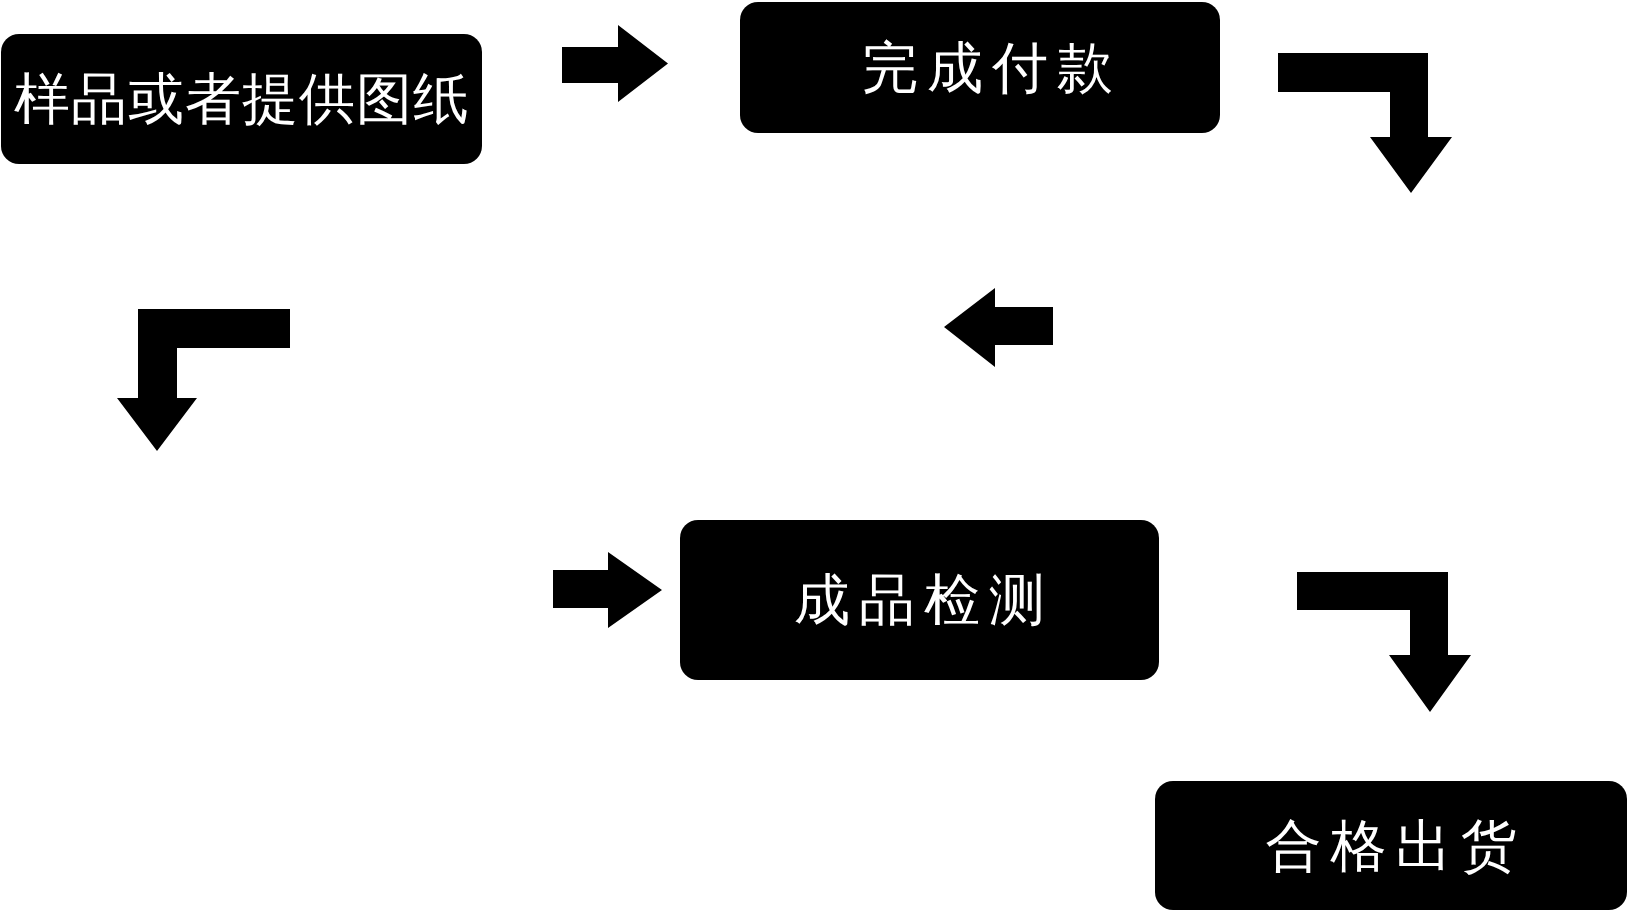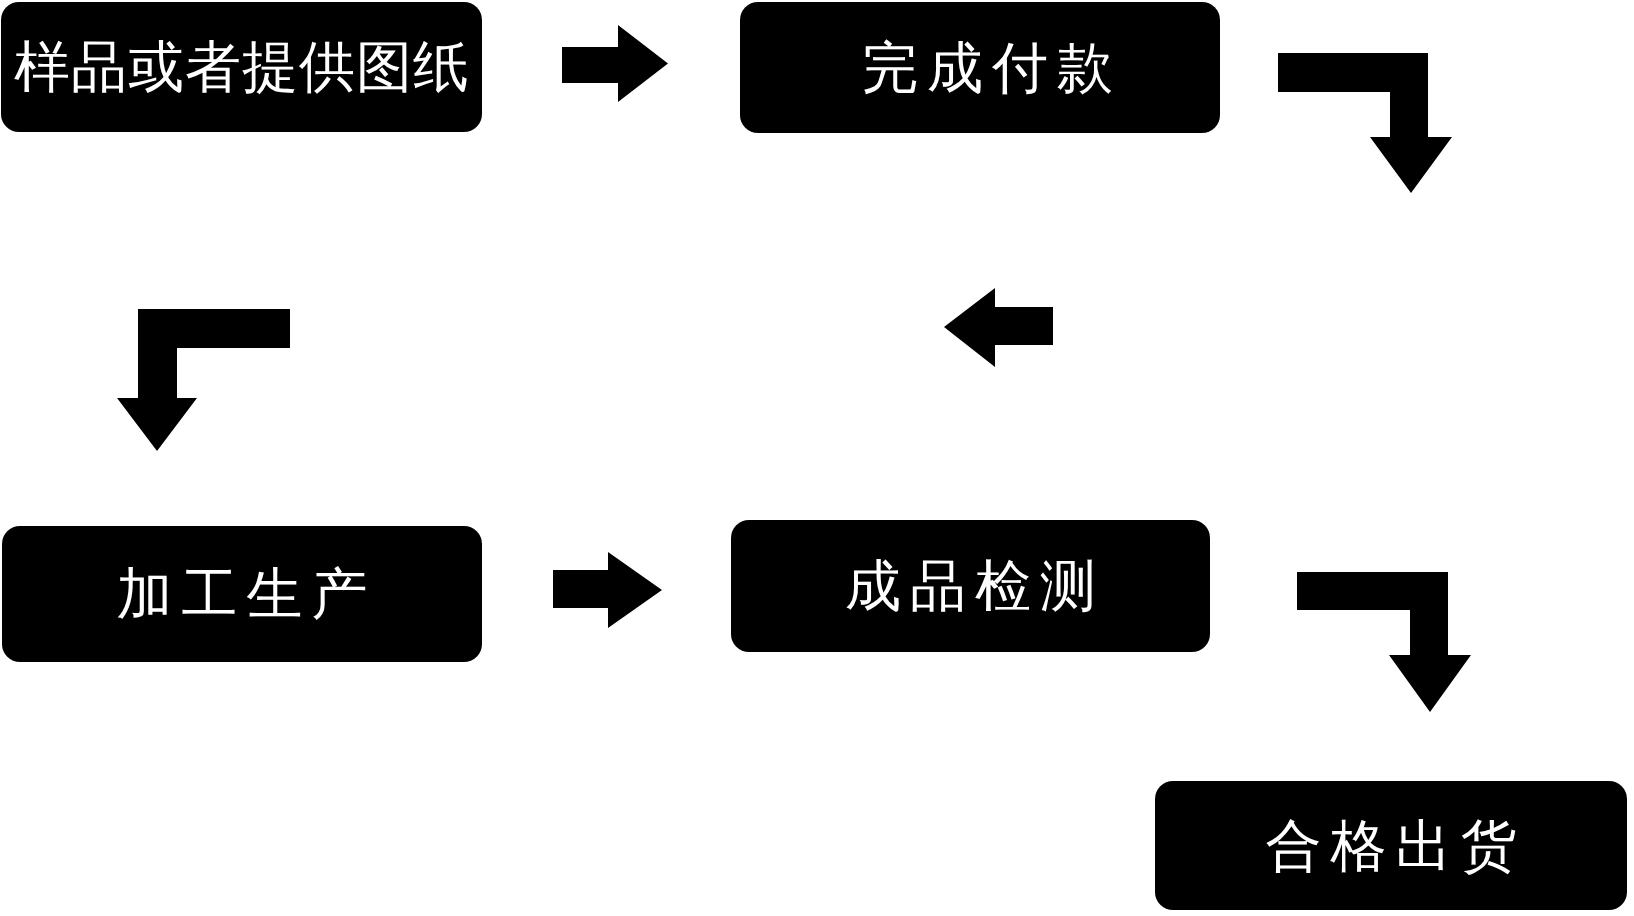--- a/index.html
+++ b/index.html
@@ -28,20 +28,21 @@
     white-space: nowrap;
     box-sizing: border-box;
   }
   .node.spaced {
     letter-spacing: 9px;
     text-indent: 9px;
   }
   .node.tight {
     letter-spacing: 1px;
     text-indent: 1px;
+    margin-top: 32px;
   }
   #arrow-layer {
     position: absolute;
     left: 0;
     top: 0;
     width: 1634px;
     height: 916px;
     pointer-events: none;
   }
   #arrow-layer path {
@@ -53,23 +54,22 @@
 <body>
 
 <div id="canvas">
 
   <div class="node tight" style="left:1px; top:2px; width:481px; height:130px;">样品或者提供图纸</div>
 
   <div class="node spaced" style="left:740px; top:2px; width:480px; height:131px;padding-left:15px;">完成付款</div>
 
 
 
-  <div class="node spaced" style="left:2px; top:526px; width:480px; height:136px;">加工生产</div>
 
-  <div class="node spaced" style="left:731px; top:520px; width:479px; height:132px;">成品检测</div>
+  <div class="node spaced" style="left:680px; top:520px; width:479px; height:160px;">成品检测</div>
 
   <div class="node spaced" style="left:1155px; top:781px; width:472px; height:129px;">合格出货</div>
 
   <svg id="arrow-layer" viewBox="0 0 1634 916" xmlns="http://www.w3.org/2000/svg">
 
     <path d="M562,47 H618 V25 L668,63.5 L618,102 V83 H562 Z"></path>
 
     <path d="M1278,53 H1428 V137 H1452 L1411,193 L1370,137 H1390 V92 H1278 Z"></path>
 
     <path d="M944,327 L995,288 V307 H1053 V345 H995 V367 Z"></path>

